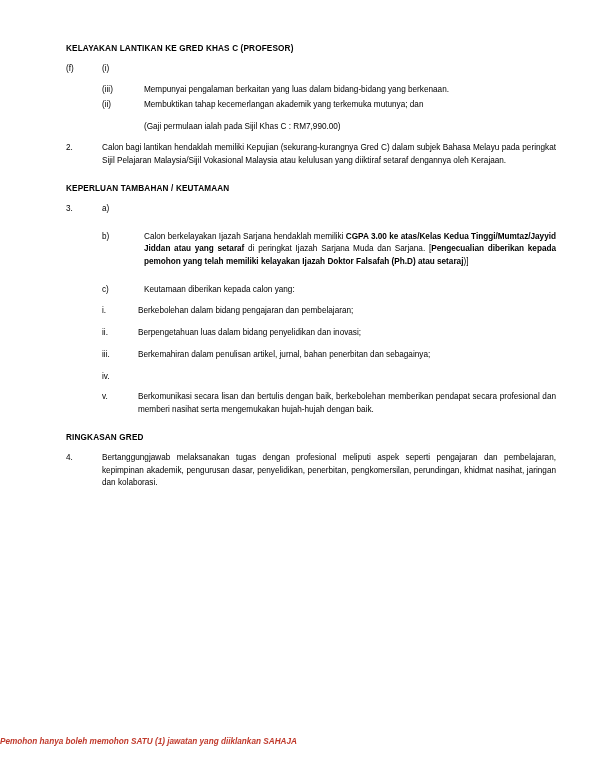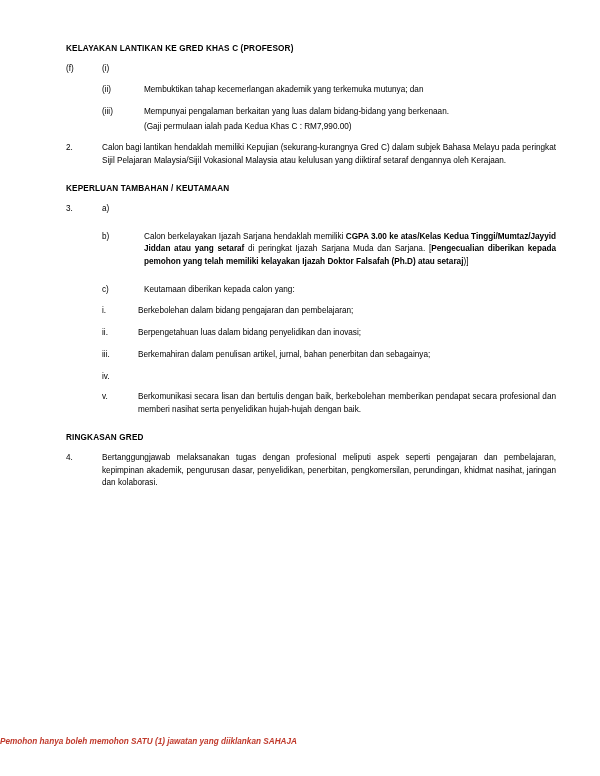--- a/index.html
+++ b/index.html
@@ -105,36 +105,36 @@
 <div class="page">
   <div class="doc">
 
     <div class="heading">KELAYAKAN LANTIKAN KE GRED KHAS C (PROFESOR)</div>
 
     <div class="row">
       <div class="col-a">(f)</div>
       <div class="col-b">(i)</div>
     </div>
 
-    <div class="row">
-      <div class="col-a"></div>
-      <div class="col-b">(ii)</div>
-      <div class="body-text jleft">Membuktikan tahap kecemerlangan akademik yang terkemuka mutunya; dan</div>
-    </div>
-
     <div class="row tight">
       <div class="col-a"></div>
       <div class="col-b">(iii)</div>
       <div class="body-text">Mempunyai pengalaman berkaitan yang luas dalam bidang-bidang yang berkenaan.</div>
     </div>
 
     <div class="row">
       <div class="col-a"></div>
+      <div class="col-b">(ii)</div>
+      <div class="body-text jleft">Membuktikan tahap kecemerlangan akademik yang terkemuka mutunya; dan</div>
+    </div>
+
+    <div class="row">
+      <div class="col-a"></div>
       <div class="col-b"></div>
-      <div class="body-text jleft">(Gaji permulaan ialah pada Kedua Khas C : RM7,990.00)</div>
+      <div class="body-text jleft">(Gaji permulaan ialah pada Sijil Khas C : RM7,990.00)</div>
     </div>
 
 
     <div class="block-indent-num">
       <div class="num-col">2.</div>
       <div class="body-text">Calon bagi lantikan hendaklah memiliki Kepujian (sekurang-kurangnya Gred C) dalam subjek Bahasa Melayu pada peringkat Sijil Pelajaran Malaysia/Sijil Vokasional Malaysia atau kelulusan yang diiktiraf setaraf dengannya oleh Kerajaan.</div>
     </div>
 
     <div class="heading sp-top">KEPERLUAN TAMBAHAN / KEUTAMAAN</div>
 
@@ -173,21 +173,21 @@
       <div class="col-rom">iii.</div>
       <div class="body-text">Berkemahiran dalam penulisan artikel, jurnal, bahan penerbitan dan sebagainya;</div>
     </div>
 
     <div class="row">
       <div class="col-rom">iv.</div>
     </div>
 
     <div class="row">
       <div class="col-rom">v.</div>
-      <div class="body-text">Berkomunikasi secara lisan dan bertulis dengan baik, berkebolehan memberikan pendapat secara profesional dan memberi nasihat serta penyelidikan hujah-hujah dengan baik.</div>
+      <div class="body-text">Berkomunikasi secara lisan dan bertulis dengan baik, berkebolehan memberikan pendapat secara profesional dan memberi nasihat serta mengemukakan hujah-hujah dengan baik.</div>
     </div>
 
     <div class="heading sp-top">RINGKASAN GRED</div>
 
     <div class="block-indent-num">
       <div class="num-col">4.</div>
       <div class="body-text">Bertanggungjawab melaksanakan tugas dengan profesional meliputi aspek seperti pengajaran dan pembelajaran, kepimpinan akademik, pengurusan dasar, penyelidikan, penerbitan, pengkomersilan, perundingan, khidmat nasihat, jaringan dan kolaborasi.</div>
     </div>
 
   </div>

